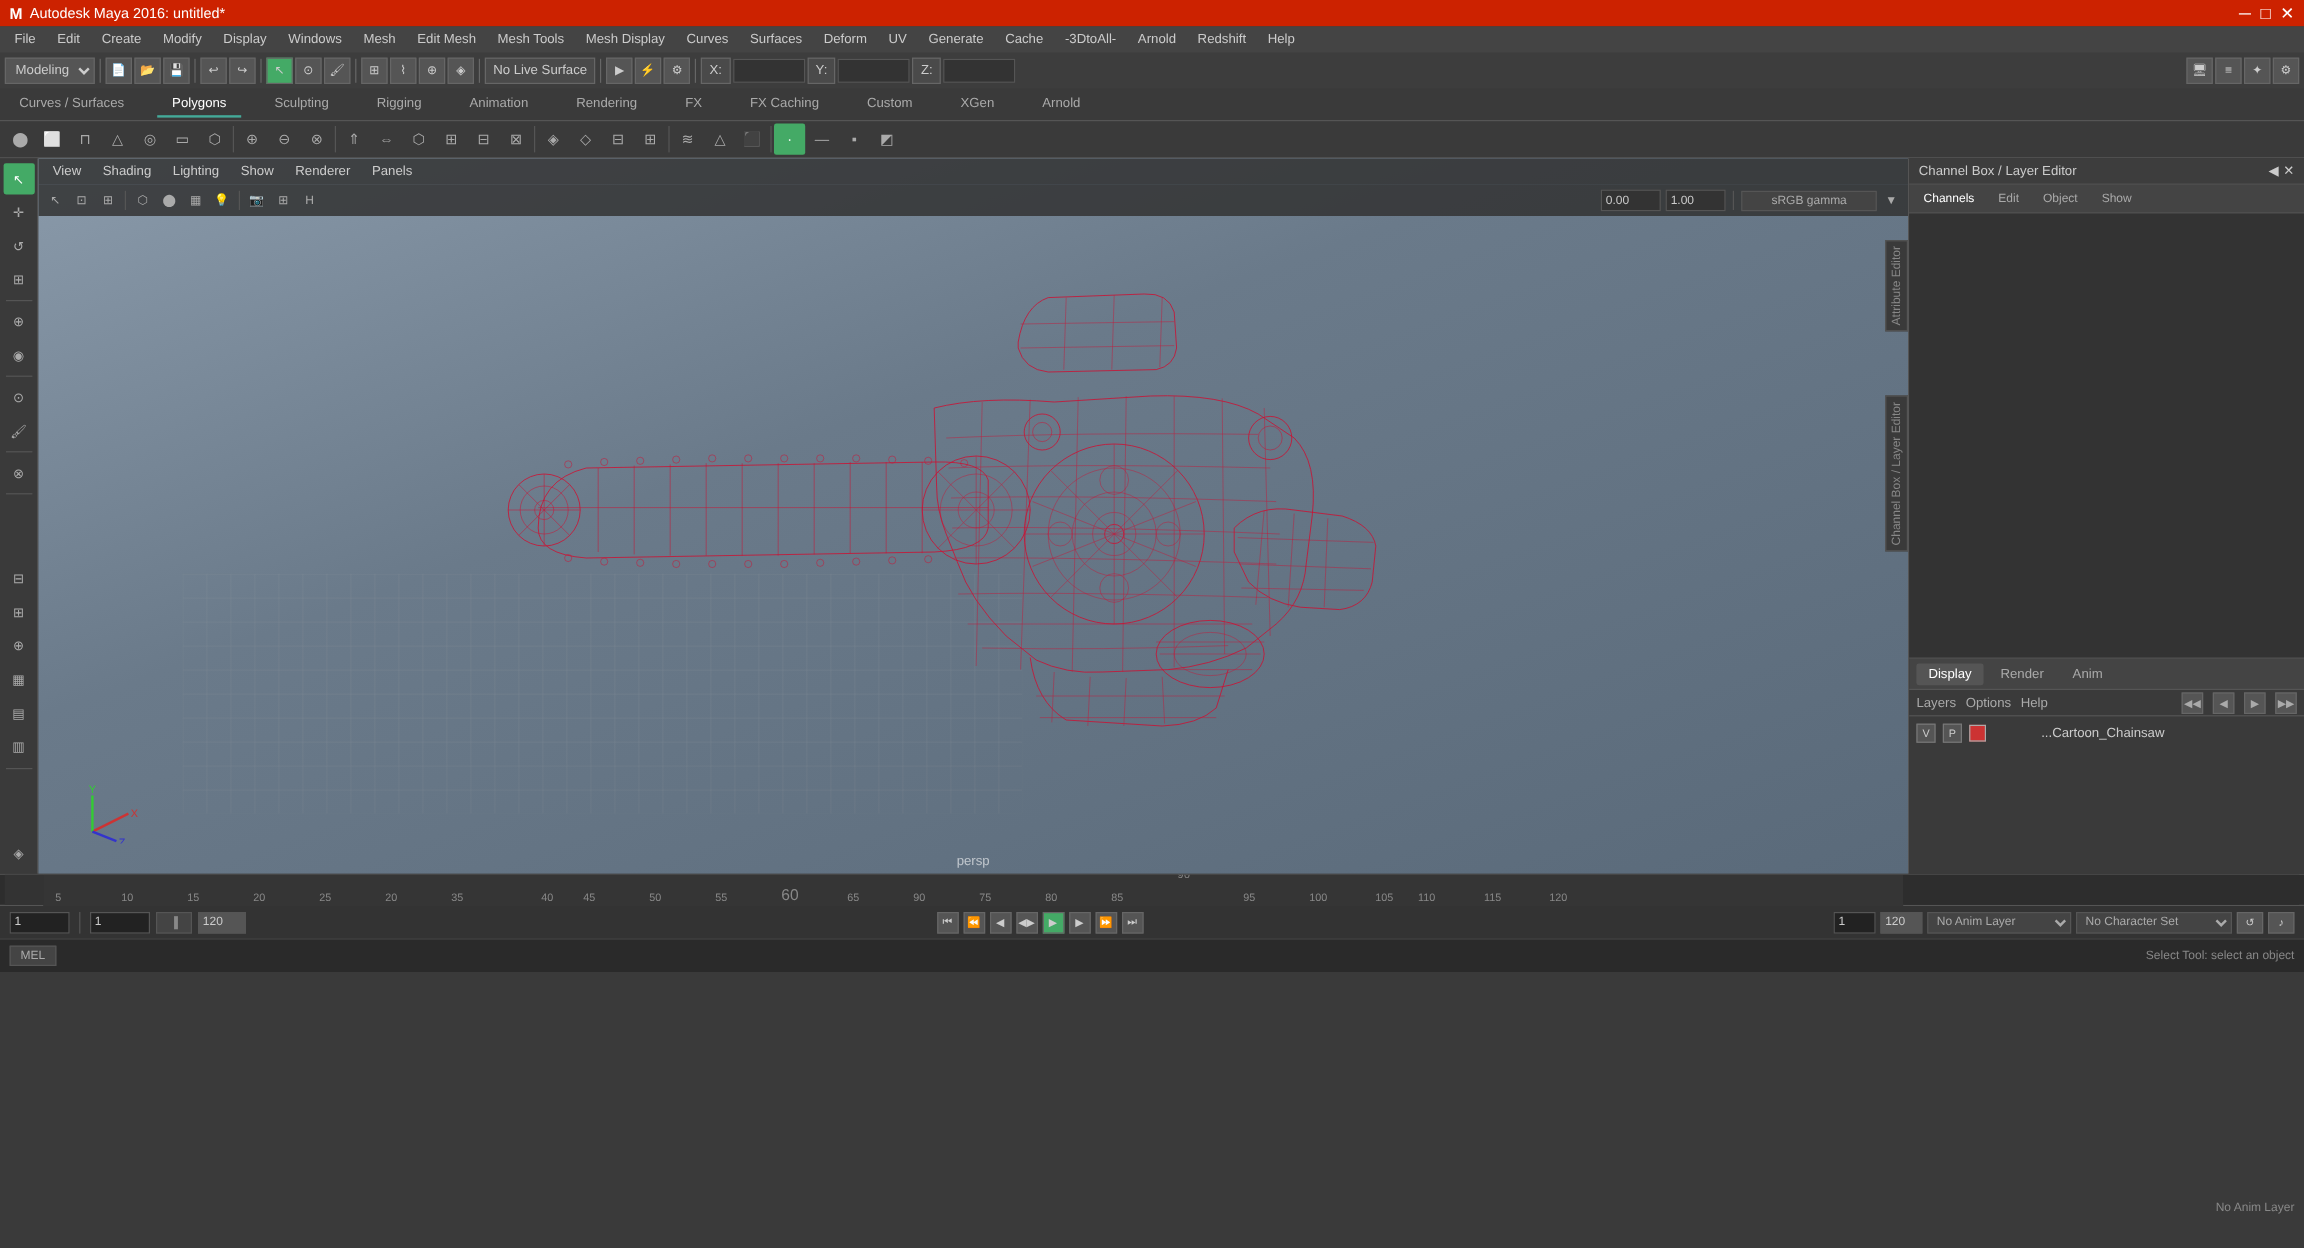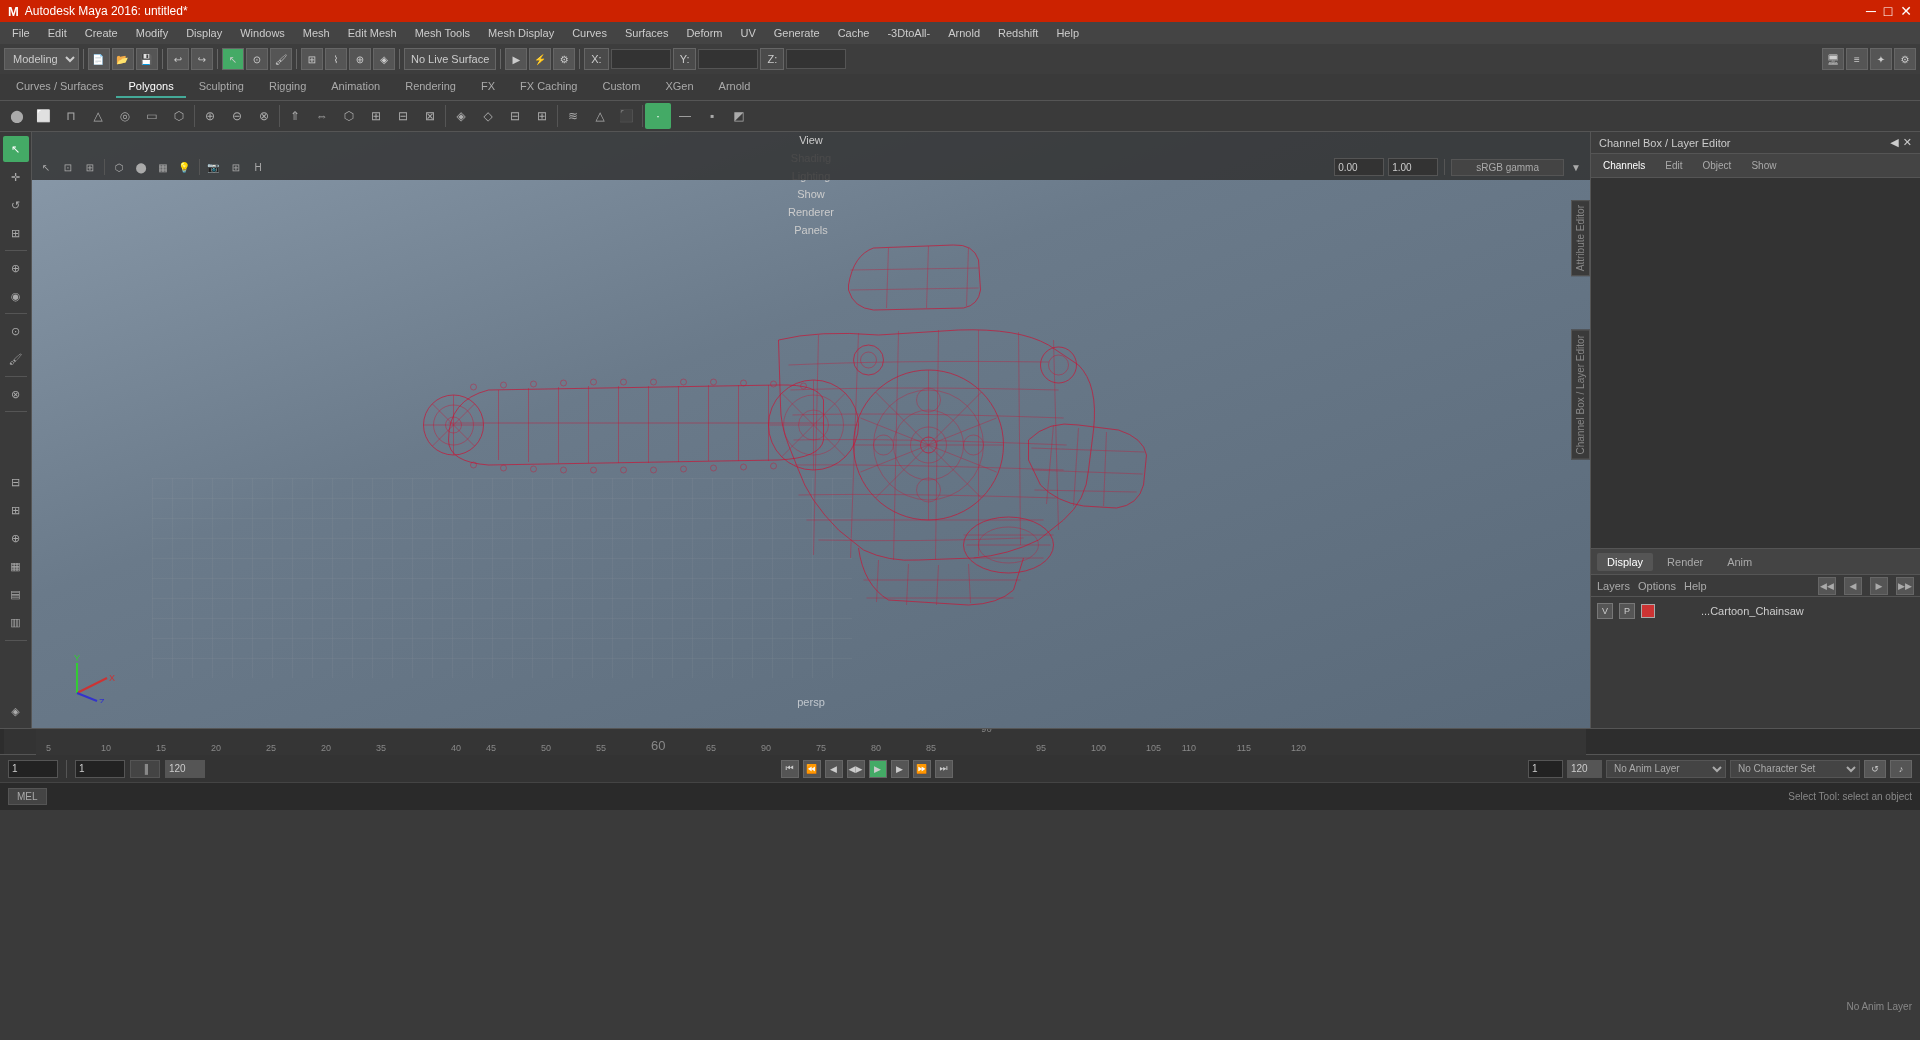--- a/index.html
+++ b/index.html
@@ -42,21 +42,21 @@
     .toolbar-separator { width: 1px; height: 20px; background: #666; margin: 0 2px; }
     .toolbar-label {
       padding: 0 6px; color: #ccc; font-size: 11px; background: #4a4a4a;
       border: 1px solid #666; height: 22px; display: flex; align-items: center;
       white-space: nowrap;
     }
 
     
     #tab-bar {
       width: 100%; height: 26px; background: #3a3a3a;
-      display: flex; align-items: center; padding: 0 4px; gap: 1px;
+      display: flex; align-items: center; padding: 0 4px; gap: 16px;
     }
     .tab {
       padding: 4px 12px; font-size: 11px; color: #aaa; cursor: pointer;
       border-bottom: 2px solid transparent;
     }
     .tab.active { color: #fff; border-bottom: 2px solid #4a9; text-align: right; }
 
     
     #icon-bar {
       width: 100%; height: 32px; background: #3a3a3a;
@@ -92,21 +92,21 @@
     .left-separator { width: 22px; height: 1px; background: #555; margin: 2px 0; }
 
     
     #viewport {
       flex: 1; background: linear-gradient(160deg, #8a9aaa 0%, #6a7a8a 40%, #5a6a7a 100%);
       position: relative; overflow: hidden;
     }
     #viewport-menu-bar {
       position: absolute; top: 0; left: 0; right: 0; height: 22px;
       background: rgba(50,50,50,0.85); display: flex; align-items: center;
-      padding: 0 4px; gap: 2px; flex-direction: column;
+      padding: 0 4px; gap: 2px;
     }
     .vp-menu { padding: 2px 8px; color: #ccc; font-size: 11px; cursor: pointer; }
 
     
     #viewport-toolbar {
       position: absolute; top: 22px; left: 0; right: 0; height: 26px;
       background: rgba(50,50,50,0.85); display: flex; align-items: center;
       padding: 0 4px; gap: 2px;
     }
     .vp-btn {
@@ -121,21 +121,21 @@
 
     
     #chainsaw-svg {
       position: absolute; top: 50%; left: 50%;
       transform: translate(-55%, -50%);
       width: 750px; height: 480px;
     }
 
     
     #viewport-label {
-      position: absolute; bottom: 20px; left: 50%;
+      position: absolute; bottom: 4px; left: 50%;
       transform: translateX(-50%); color: rgba(255,255,255,0.6);
       font-size: 11px;
     }
 
     
     #axis-indicator {
       position: absolute; bottom: 20px; left: 20px;
       width: 40px; height: 40px;
     }
 

